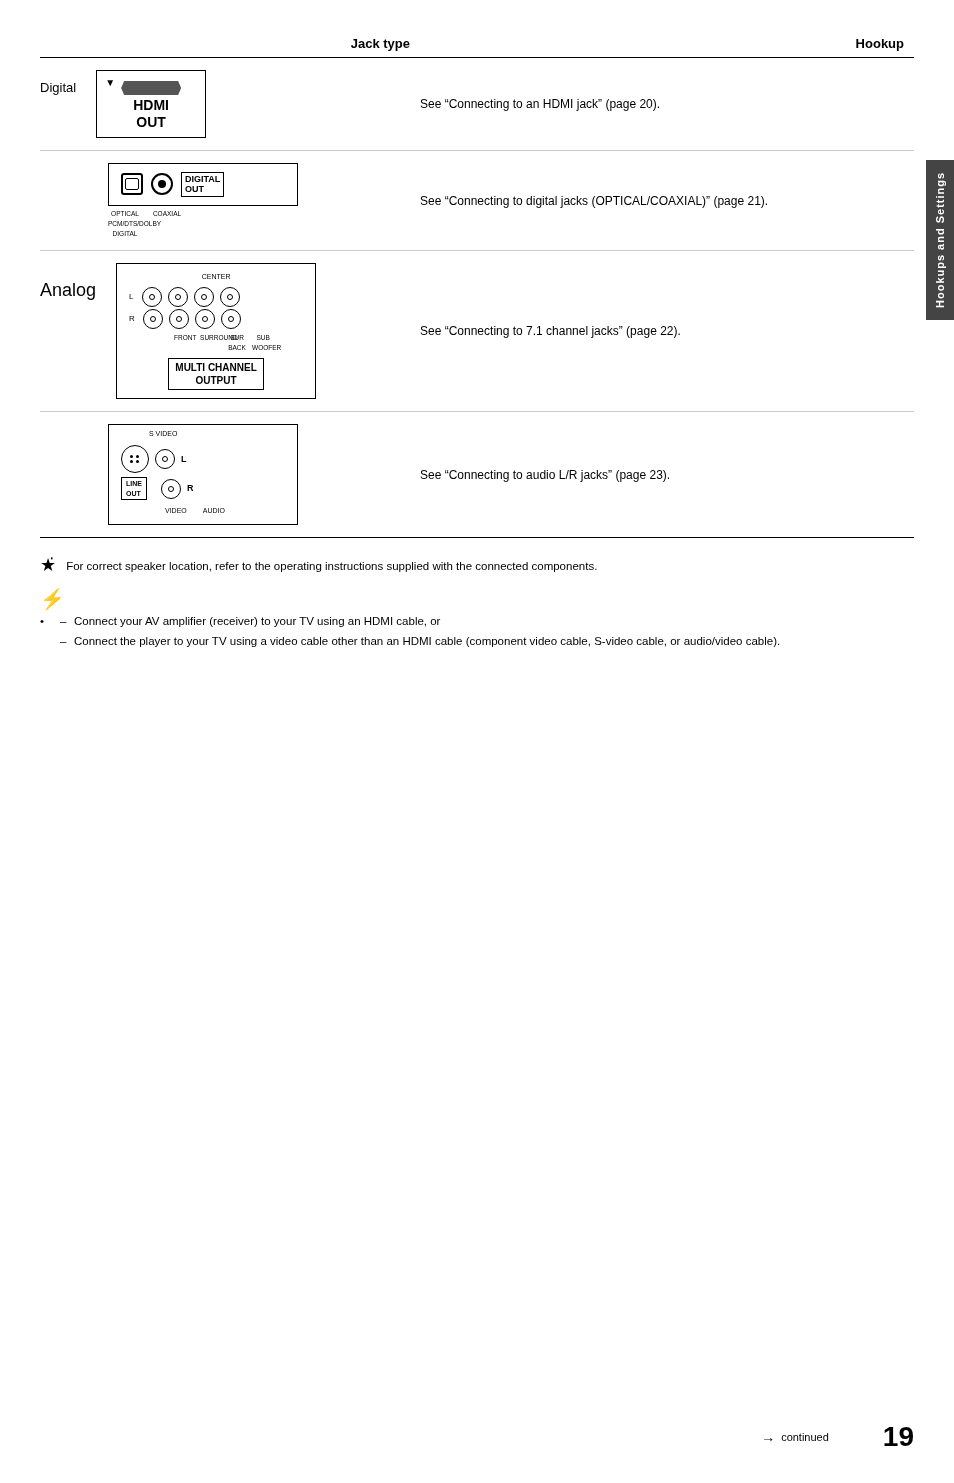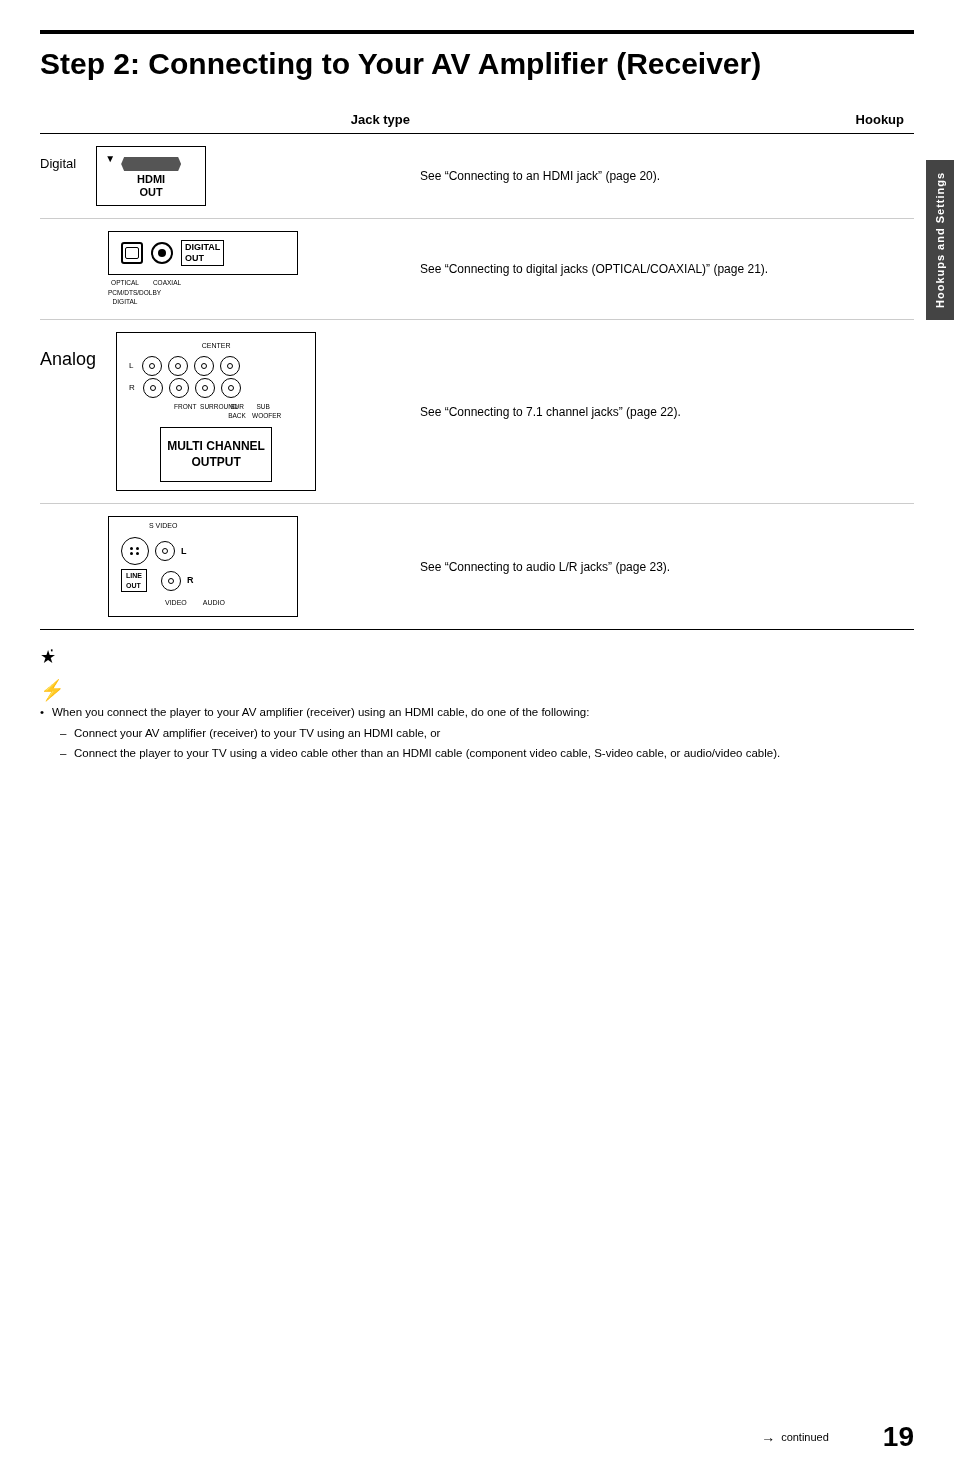--- a/index.html
+++ b/index.html
@@ -124,21 +124,21 @@
       left: 8px;
     }
     .hdmi-connector {
       width: 60px;
       height: 14px;
       background: #555;
       margin: 4px 0 2px 0;
       clip-path: polygon(5% 0%, 95% 0%, 100% 50%, 95% 100%, 5% 100%, 0% 50%);
     }
     .hdmi-text {
-      font-size: 11px;
+      font-size: 14px;
       font-weight: bold;
       text-align: center;
       line-height: 1.2;
     }
 
     
     .digital-diagram {
       display: inline-flex;
       flex-direction: row;
       align-items: center;
@@ -216,24 +216,24 @@
       font-size: 8px;
       margin-right: 2px;
     }
     .center-label {
       font-size: 7px;
       text-align: center;
       margin-bottom: 2px;
     }
     .multi-channel-badge {
       border: 1.5px solid #000;
-      font-size: 12px;
+      font-size: 10px;
       font-weight: bold;
       text-align: center;
-      padding: 11px 6px;
+      padding: 2px 6px;
       margin-top: 4px;
       line-height: 1.3;
     }
 
     
     .audio-lr-diagram {
       display: inline-flex;
       flex-direction: column;
       align-items: flex-start;
       border: 1.5px solid #000;
@@ -393,21 +393,20 @@
   </style>
 </head>
 <body>
 
 <div class="page-container">
 
   <div class="side-tab">
     <span>Hookups and Settings</span>
   </div>
 
-  <h1 class="page-title">Step 2: Connecting to Your AV Amplifier (Receiver)</h1>
 
 
   <table class="jack-table">
     <thead>
       <tr>
         <th>Jack type</th>
         <th>Hookup</th>
       </tr>
     </thead>
     <tbody>
@@ -557,27 +556,27 @@
         </td>
         <td>
           <span>See “Connecting to audio L/R jacks” (page 23).</span>
         </td>
       </tr>
     </tbody>
   </table>
 
   <div class="tip-section">
     <div class="tip-icon">★̇</div>
+    <div class="tip-text">For correct speaker location, refer to the operating instructions supplied with the connected components.</div>
   </div>
 
   <div class="note-section">
     <div class="note-icon">⚡</div>
     <ul class="note-list">
       <li>
-        <span>When you connect the player to your AV amplifier (receiver) using an HDMI cable, do one of the following:</span>
         <ul class="note-sub-list">
           <li>
             <span>Connect your AV amplifier (receiver) to your TV using an HDMI cable, or</span>
           </li>
           <li>
             <span>Connect the player to your TV using a video cable other than an HDMI cable (component video cable, S-video cable, or audio/video cable).</span>
           </li>
         </ul>
       </li>
     </ul>

